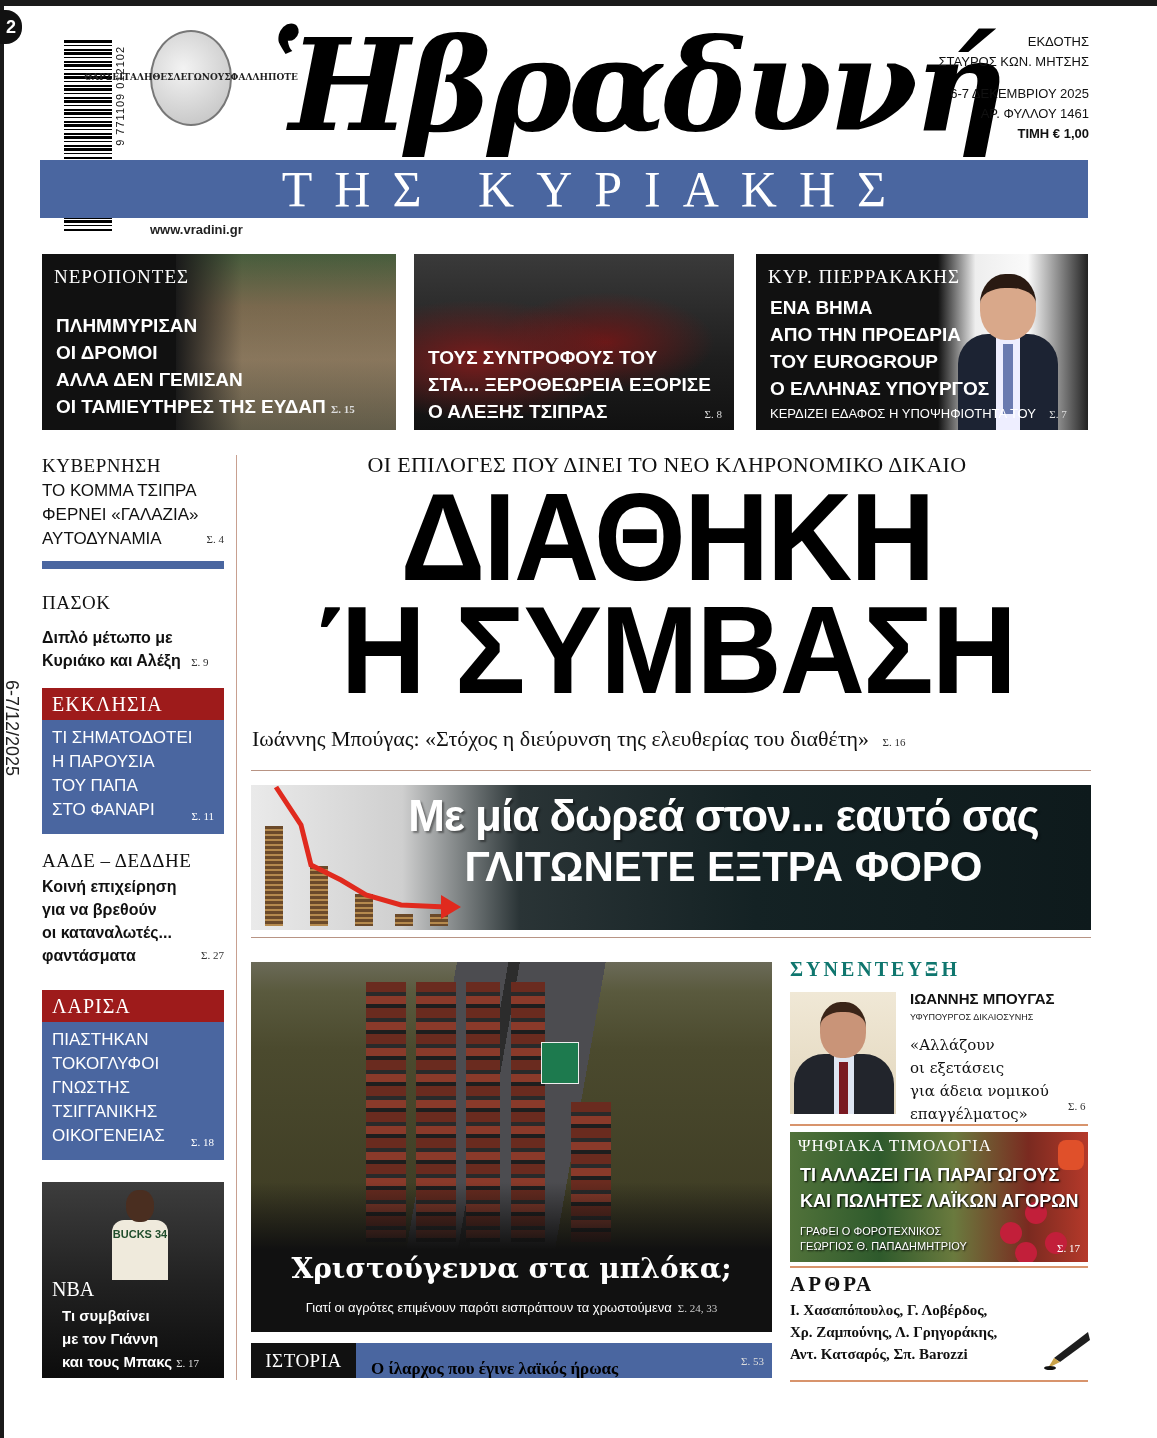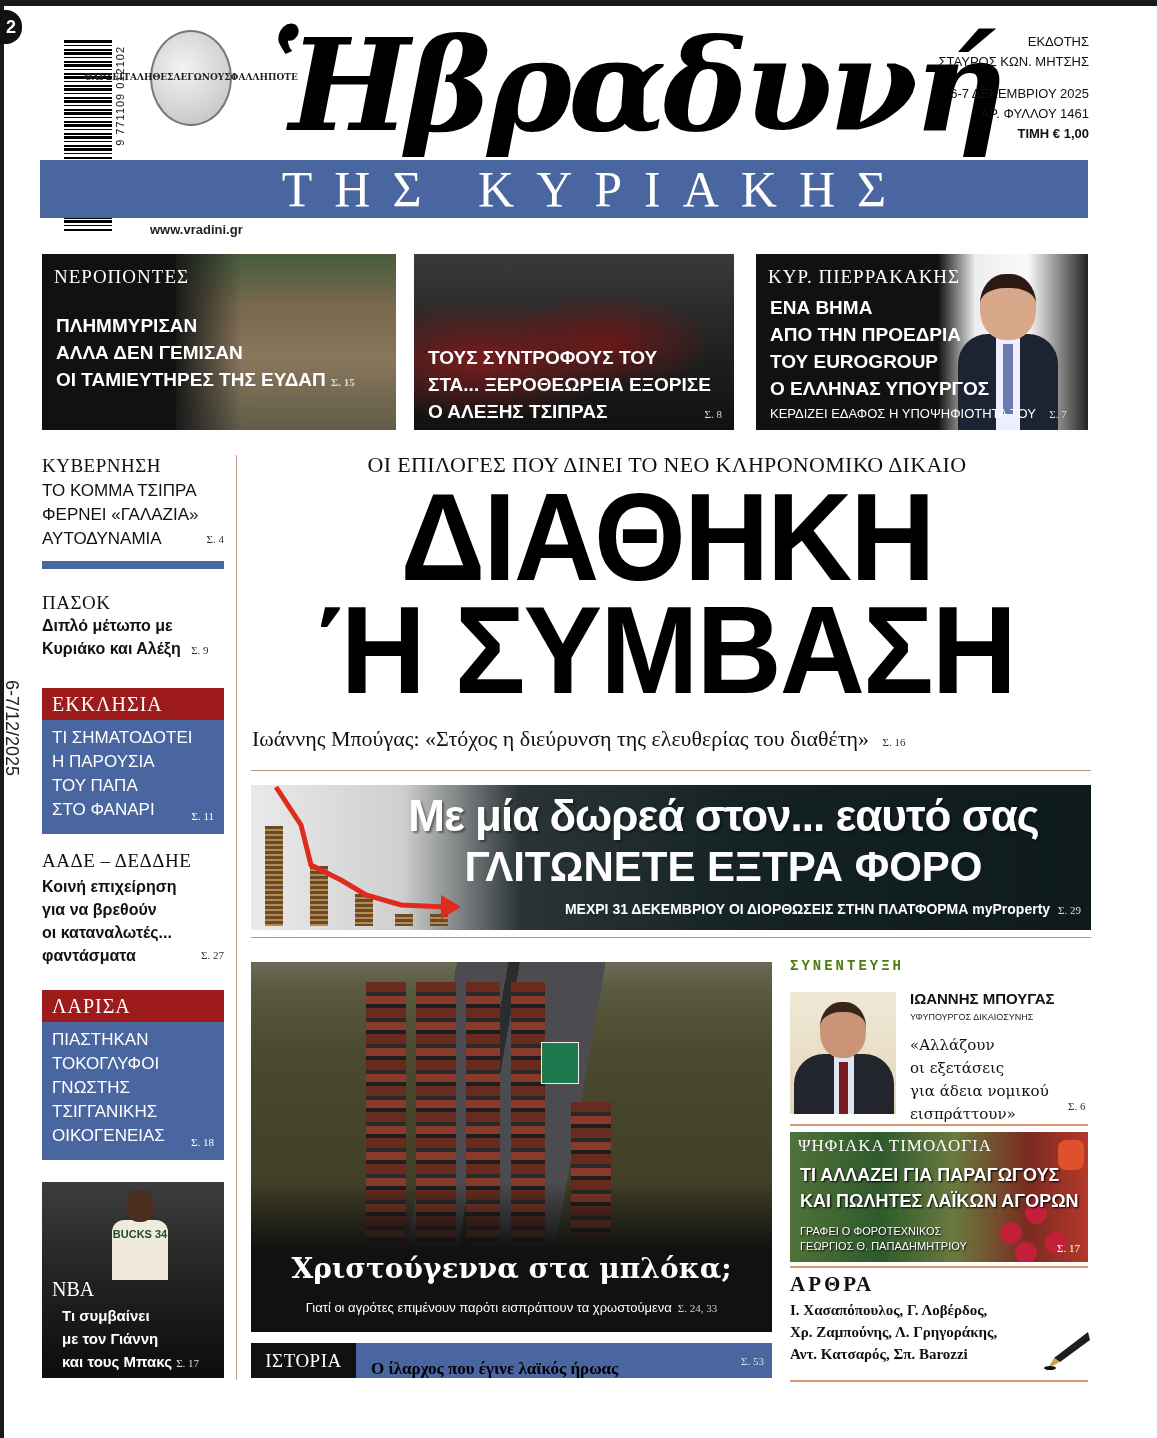--- a/index.html
+++ b/index.html
@@ -102,21 +102,21 @@
   .farm-sub { position:absolute; left: 0; top: 338px; width: 521px; text-align: center; color: #fff; font-size: 13px; }
   .farm-sub .pageref { color: #ccc; margin-left: 6px; }
 
   .history { left: 251px; top: 1343px; width: 521px; height: 35px; background: #4a66a0; }
   .history .label { position:absolute; left: 0; top: 0; width: 105px; height: 35px; background: #111; color: #fff; font-family: "Liberation Serif", serif; font-size: 19px; line-height: 35px; text-align: center; letter-spacing: 0.5px; }
   .history .text { position:absolute; left: 120px; top: 8px; line-height: 35px; color: #000000; font-family: Liberation Serif, serif; font-size: 17px; font-weight: bold; }
   .history .pageref { position:absolute; right: 8px; top: 12px; color: #ddd; }
 
   
   .rc { left: 790px; width: 300px; }
-  .rc-kicker { font-family: Liberation Mono, monospace; font-size: 14px; letter-spacing: 3px; color: #4d7c0f; font-weight: bold; }
+  .rc-kicker { font-family: Liberation Serif, serif; font-size: 20px; letter-spacing: 3px; color: #0f766e; font-weight: bold; }
   .interview-photo { left: 790px; top: 992px; width: 106px; height: 122px; background: linear-gradient(180deg, #f0e8d6 0%, #e2d6bc 100%); overflow:hidden; }
   .interview-photo .head { position:absolute; left: 30px; top: 10px; width: 46px; height: 56px; background: #c99478; border-radius: 45%; border-top: 10px solid #3a2418; }
   .interview-photo .suit { position:absolute; left: 4px; top: 62px; width: 100px; height: 70px; background: #22252c; border-radius: 30px 30px 0 0; }
   .interview-photo .shirt { position:absolute; left: 44px; top: 64px; width: 20px; height: 60px; background: #dfe6f2; }
   .interview-photo .tie { position:absolute; left: 49px; top: 70px; width: 9px; height: 52px; background: #7a1a22; }
   .iv-name { left: 910px; top: 990px; font-weight: bold; font-size: 15px; color: #111; }
   .iv-role { left: 910px; top: 1012px; font-size: 9px; color: #222; }
   .iv-quote { left: 910px; top: 1034px; font-family: "DejaVu Serif", serif; font-size: 15px; line-height: 23px; color: #111; }
   .iv-ref { left: 1068px; top: 1100px; }
 
@@ -166,20 +166,21 @@
   <div>6-7 ΔΕΚΕΜΒΡΙΟΥ 2025</div>
   <div>ΑΡ. ΦΥΛΛΟΥ 1461</div>
   <div class="price">ΤΙΜΗ € 1,00</div>
 </div>
 
 <div class="abs teaser t1">
   <div class="photo"></div>
   <div class="kicker-serif" style="left:12px;top:12px;">ΝΕΡΟΠΟΝΤΕΣ</div>
   <div class="headline-white" style="left:14px;top:58px;">
     <div>ΠΛΗΜΜΥΡΙΣΑΝ</div>
+    <div>ΟΙ ΔΡΟΜΟΙ</div>
     <div>ΑΛΛΑ ΔΕΝ ΓΕΜΙΣΑΝ</div>
     <div><span>ΟΙ ΤΑΜΙΕΥΤΗΡΕΣ ΤΗΣ ΕΥΔΑΠ</span> <span class="pageref">Σ. 15</span></div>
   </div>
 </div>
 
 <div class="abs teaser t2">
   <div class="photo"></div>
   <div class="headline-white" style="left:14px;top:90px;">
     <div>ΤΟΥΣ ΣΥΝΤΡΟΦΟΥΣ ΤΟΥ</div>
     <div>ΣΤΑ... ΞΕΡΟΘΕΩΡΕΙΑ ΕΞΟΡΙΣΕ</div>
@@ -218,21 +219,21 @@
     <div style="display:flex;justify-content:space-between;">
         <span>ΑΥΤΟΔΥΝΑΜΙΑ</span>
         <span class="pageref dark">Σ. 4</span>
       </div>
   </div>
   <div class="blue-rule" style="margin-top:10px;"></div>
 </div>
 
 <div class="abs left-col" style="top:592px;">
   <div class="lc-kicker">ΠΑΣΟΚ</div>
-  <div class="lc-bold" style="margin-top:0;">
+  <div class="lc-bold" style="margin-top:12px;">
     <div>Διπλό μέτωπο με</div>
     <div><span>Κυριάκο και Αλέξη</span> <span class="pageref dark" style="font-weight:normal;margin-left:6px;">Σ. 9</span></div>
   </div>
 </div>
 
 <div class="abs left-col" style="top:688px;border-radius:10px;">
   <div class="boxed-red-head">ΕΚΚΛΗΣΙΑ</div>
   <div class="boxed-blue-body">
     <div>ΤΙ ΣΗΜΑΤΟΔΟΤΕΙ</div>
     <div>Η ΠΑΡΟΥΣΙΑ</div>
@@ -296,23 +297,20 @@
     <div class="coin-stack" style="left:90px;height:32px;"></div>
     <div class="coin-stack" style="left:130px;height:12px;"></div>
     <div class="coin-stack" style="left:165px;height:12px;"></div>
   </div>
   <svg class="arrow-line" viewBox="0 0 220 140">
     <polyline points="5,2 30,40 40,80 70,95 95,110 130,120 175,122" fill="none" stroke="#e02a1e" stroke-width="5"></polyline>
     <polygon points="170,110 190,122 170,134" fill="#e02a1e"></polygon>
   </svg>
   <div class="tax-line1">Με μία δωρεά στον... εαυτό σας</div>
   <div class="tax-line2">ΓΛΙΤΩΝΕΤΕ ΕΞΤΡΑ ΦΟΡΟ</div>
-  <div class="tax-line3">
-    <span>ΜΕΧΡΙ 31 ΔΕΚΕΜΒΡΙΟΥ ΟΙ ΔΙΟΡΘΩΣΕΙΣ ΣΤΗΝ ΠΛΑΤΦΟΡΜΑ myProperty</span><span class="pageref">Σ. 29</span>
-  </div>
 </div>
 <div class="abs rule-thin" style="left:251px;top:937px;width:840px;"></div>
 
 <div class="abs farm">
   <div class="scene"></div>
   <div class="tractors" style="left:115px;"></div>
   <div class="tractors" style="left:165px;"></div>
   <div class="tractors" style="left:215px;width:34px;"></div>
   <div class="tractors" style="left:260px;width:34px;"></div>
   <div class="tractors" style="left:320px;width:40px;top:140px;height:140px;"></div>
@@ -336,21 +334,21 @@
     <div class="shirt"></div>
     <div class="tie"></div>
     <div class="head"></div>
 </div>
 <div class="abs iv-name">ΙΩΑΝΝΗΣ ΜΠΟΥΓΑΣ</div>
 <div class="abs iv-role">ΥΦΥΠΟΥΡΓΟΣ ΔΙΚΑΙΟΣΥΝΗΣ</div>
 <div class="abs iv-quote">
   <div>«Αλλάζουν</div>
   <div>οι εξετάσεις</div>
   <div>για άδεια νομικού</div>
-  <div>εισπράττουν»</div>
+  <div>επαγγέλματος»</div>
 </div>
 <div class="abs iv-ref pageref dark">Σ. 6</div>
 <div class="abs orange-rule" style="left:790px;top:1124px;width:298px;"></div>
 
 <div class="abs invoice">
   <div class="radish" style="left:210px;top:90px;"></div>
   <div class="radish" style="left:235px;top:70px;"></div>
   <div class="radish" style="left:255px;top:100px;"></div>
   <div class="radish" style="left:225px;top:110px;"></div>
   <div class="radish" style="left:268px;top:8px;background:#e0502a;width:26px;height:30px;border-radius:8px;"></div>

